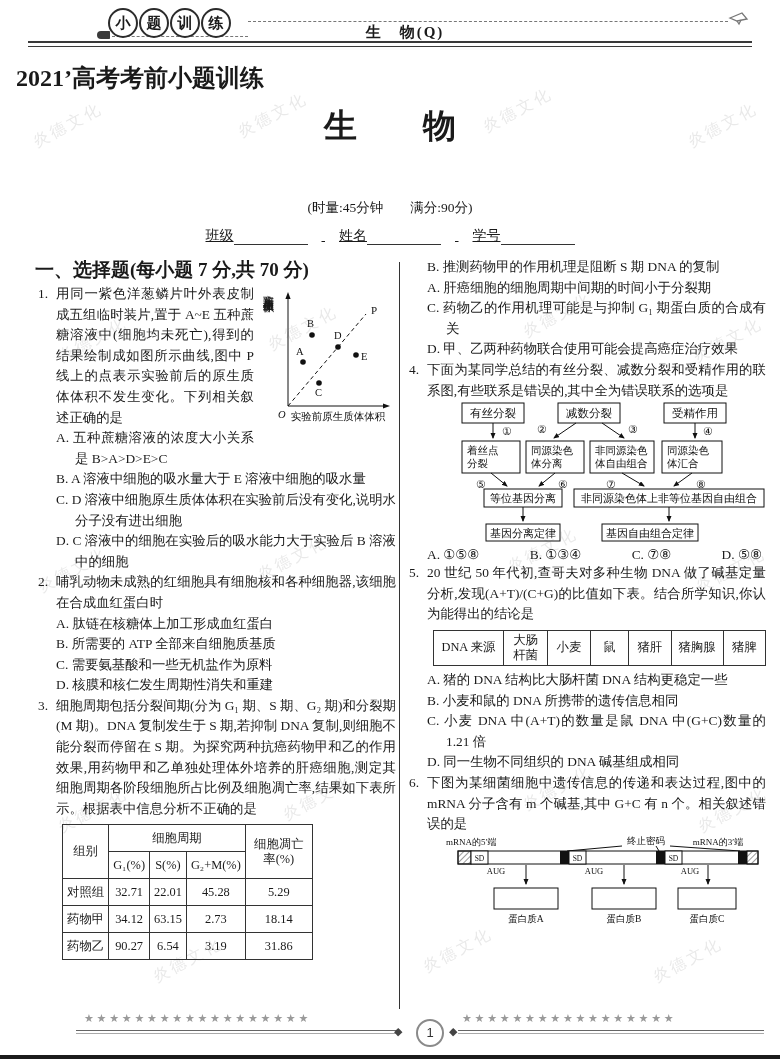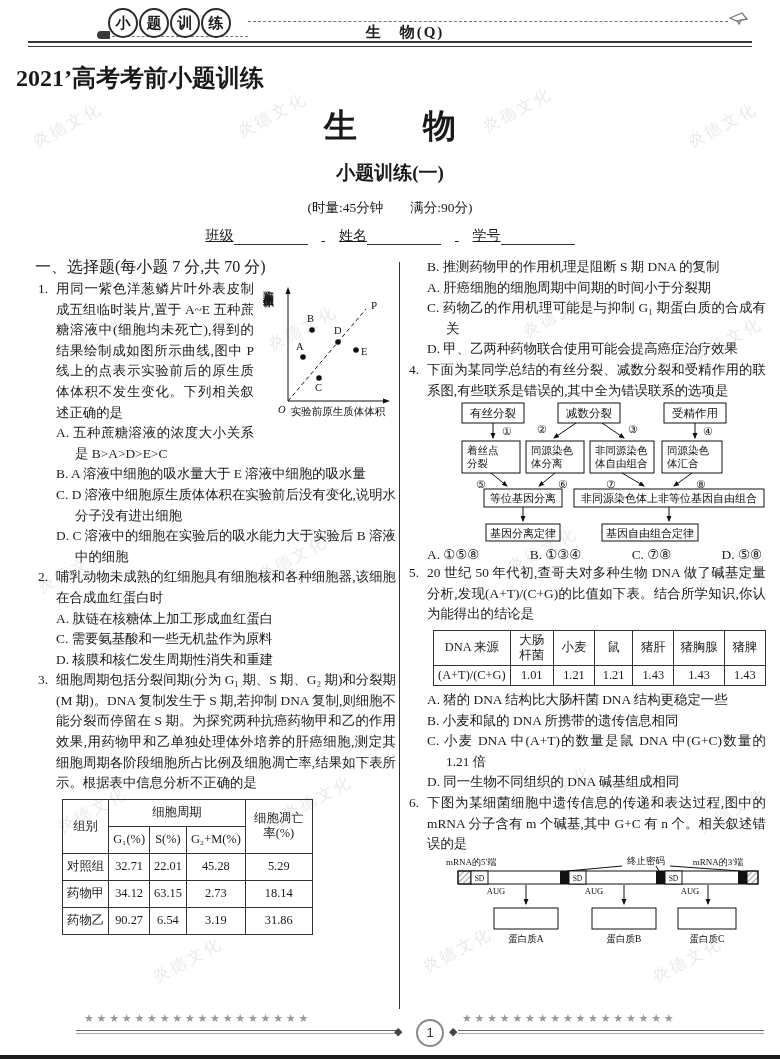--- a/index.html
+++ b/index.html
@@ -41,21 +41,21 @@
       font-size:19px;font-weight:bold;z-index:1;}
   .meta-line{position:absolute;top:199px;left:0;width:100%;text-align:center;
       font-size:13.5px;z-index:1;}
   .fields{position:absolute;top:227px;left:0;width:100%;text-align:center;font-size:14px;z-index:1;text-decoration:underline;}
   .fields .pair{margin:0 14px;}
   .blank{display:inline-block;width:74px;border-bottom:1px solid #333;height:14px;vertical-align:bottom;}
   
   .col-left{position:absolute;left:35px;top:257px;width:361px;z-index:1;}
   .col-right{position:absolute;left:406px;top:257px;width:360px;z-index:1;}
   .divider{position:absolute;left:399px;top:262px;height:747px;border-left:1px solid #333;z-index:1;}
-  .sec-head{font-weight:normal;font-size:16px;margin:0 0 1px 0;}
+  .sec-head{font-weight:bold;font-size:19px;margin:0 0 1px 0;}
   .q{position:relative;padding-left:21px;font-size:13.4px;line-height:20.6px;text-align:justify;}
   .qnum{position:absolute;left:3px;top:0;}
   .stem{margin:0;}
   .opt{margin:0;padding-left:19px;text-indent:-19px;}
   
   .fig-scatter{float:right;width:138px;height:145px;margin:0 0 3px 4px;position:relative;}
   .ylab{position:absolute;left:0;top:2px;writing-mode:vertical-rl;font-size:11px;
       letter-spacing:1px;height:128px;}
   .fig-scatter svg{position:absolute;left:16px;top:0;}
   
@@ -119,21 +119,20 @@
   <div class="hand-icon"></div>
   <svg class="plane-icon" width="22" height="16" viewBox="0 0 22 16">
     <path d="M2 8 L14 3 L19 9 L9 11 Z" fill="none" stroke="#777" stroke-width="1.3"></path>
     <path d="M9 11 L11 14 L13 10" fill="none" stroke="#777" stroke-width="1.3"></path>
   </svg>
   <div class="subject-banner">生　物(Q)</div>
   <div class="rule-double"></div>
 
   <div class="main-title">2021’高考考前小题训练</div>
   <div class="subject-title">生　　物</div>
-  <div class="paper-title">小题训练(一)</div>
   <div class="meta-line">(时量:45分钟　　满分:90分)</div>
   <div class="fields">
     <span class="pair"><span>班级</span><span class="blank"></span></span>
     <span class="pair"><span>姓名</span><span class="blank"></span></span>
     <span class="pair"><span>学号</span><span class="blank"></span></span>
   </div>
 
   <div class="divider"></div>
 
   <div class="col-left">
@@ -168,20 +167,21 @@
       <p class="opt">A. 五种蔗糖溶液的浓度大小关系是 B&gt;A&gt;D&gt;E&gt;C</p>
       <p class="opt">B. A 溶液中细胞的吸水量大于 E 溶液中细胞的吸水量</p>
       <p class="opt">C. D 溶液中细胞原生质体体积在实验前后没有变化,说明水分子没有进出细胞</p>
       <p class="opt">D. C 溶液中的细胞在实验后的吸水能力大于实验后 B 溶液中的细胞</p>
     </div>
 
     <div class="q">
       <span class="qnum">2.</span>
       <p class="stem">哺乳动物未成熟的红细胞具有细胞核和各种细胞器,该细胞在合成血红蛋白时</p>
       <p class="opt">A. 肽链在核糖体上加工形成血红蛋白</p>
+      <p class="opt">B. 所需要的 ATP 全部来自细胞质基质</p>
       <p class="opt">C. 需要氨基酸和一些无机盐作为原料</p>
       <p class="opt">D. 核膜和核仁发生周期性消失和重建</p>
     </div>
 
     <div class="q">
       <span class="qnum">3.</span>
       <p class="stem">细胞周期包括分裂间期(分为 G₁ 期、S 期、G₂ 期)和分裂期(M 期)。DNA 复制发生于 S 期,若抑制 DNA 复制,则细胞不能分裂而停留在 S 期。为探究两种抗癌药物甲和乙的作用效果,用药物甲和乙单独处理体外培养的肝癌细胞,测定其细胞周期各阶段细胞所占比例及细胞凋亡率,结果如下表所示。根据表中信息分析不正确的是</p>
       <table class="dt t3">
         <tbody>
             <tr>
@@ -303,29 +303,20 @@
       <table class="dt t5">
         <tbody>
             <tr>
           <td style="width:62px">DNA 来源</td>
           <td style="width:36px">大肠杆菌</td>
           <td style="width:34px">小麦</td>
           <td style="width:30px">鼠</td>
           <td style="width:34px">猪肝</td>
           <td style="width:44px">猪胸腺</td>
           <td style="width:34px">猪脾</td>
-        </tr>
-        <tr>
-          <td>(A+T)/(C+G)</td>
-          <td>1.01</td>
-          <td>1.21</td>
-          <td>1.21</td>
-          <td>1.43</td>
-          <td>1.43</td>
-          <td>1.43</td>
         </tr>
       </tbody>
         </table>
       <p class="opt">A. 猪的 DNA 结构比大肠杆菌 DNA 结构更稳定一些</p>
       <p class="opt">B. 小麦和鼠的 DNA 所携带的遗传信息相同</p>
       <p class="opt">C. 小麦 DNA 中(A+T)的数量是鼠 DNA 中(G+C)数量的 1.21 倍</p>
       <p class="opt">D. 同一生物不同组织的 DNA 碱基组成相同</p>
     </div>
 
     <div class="q">

